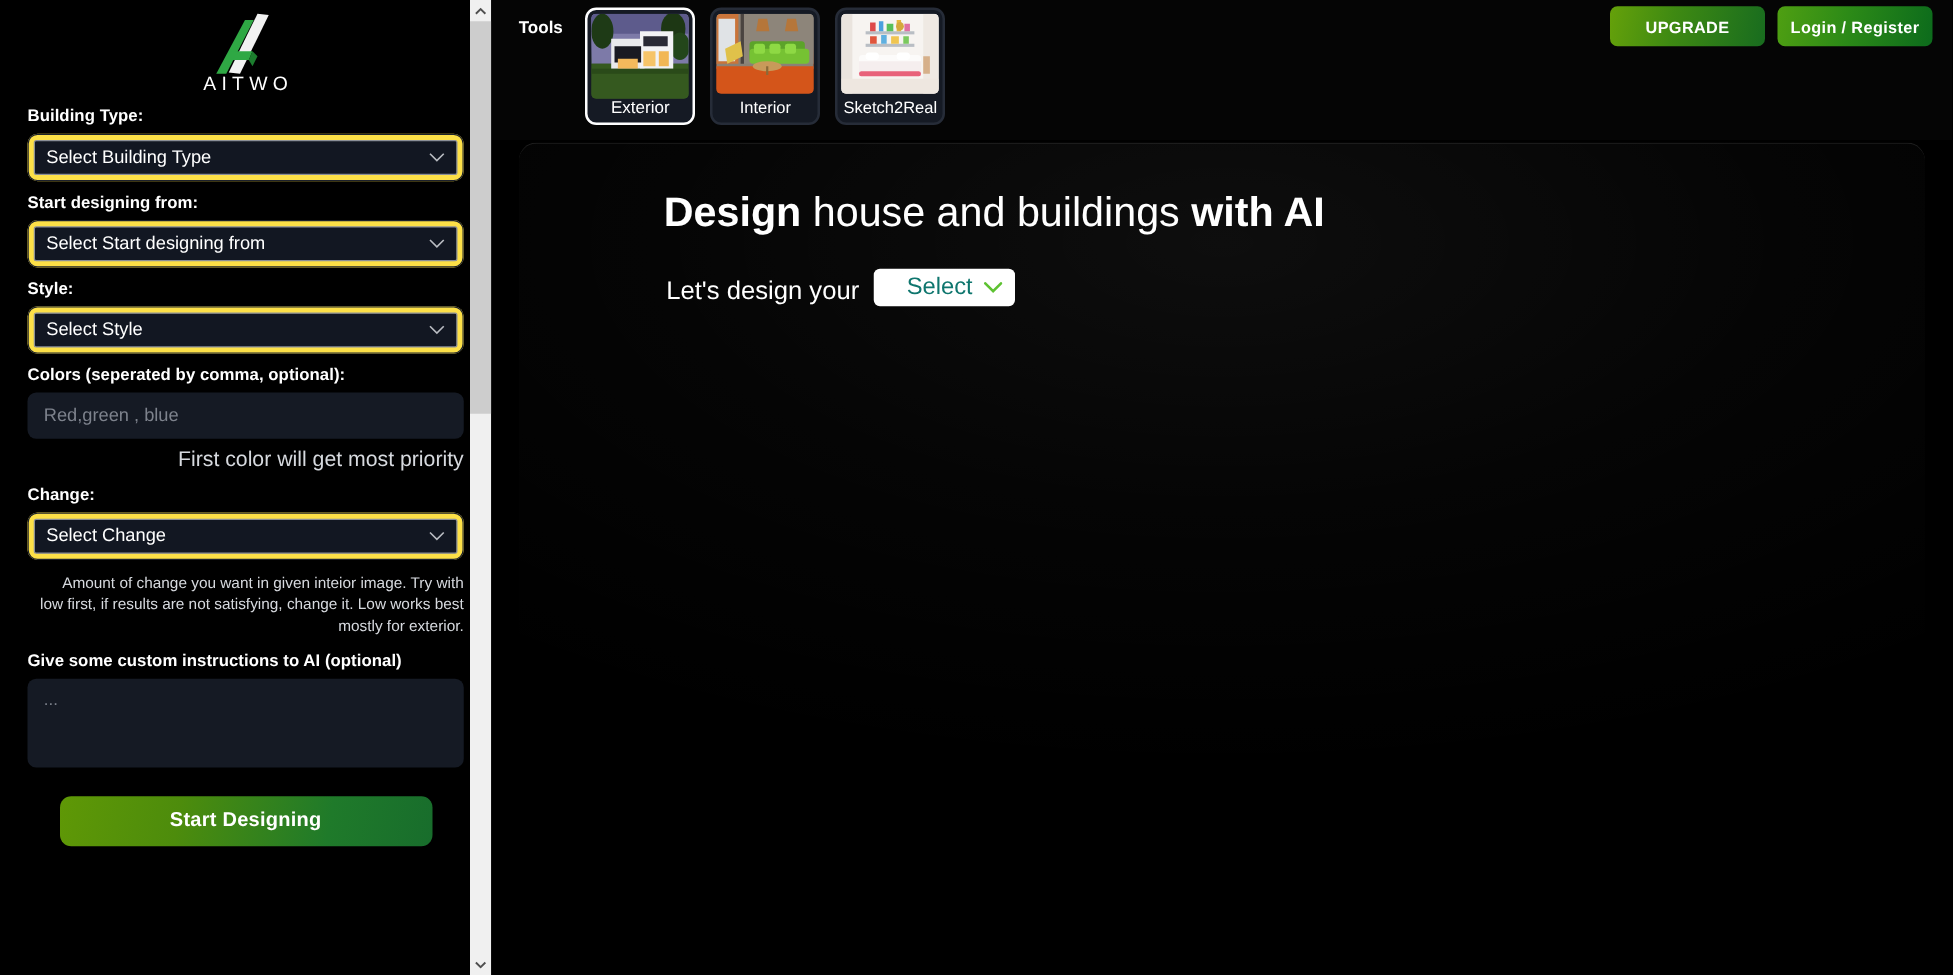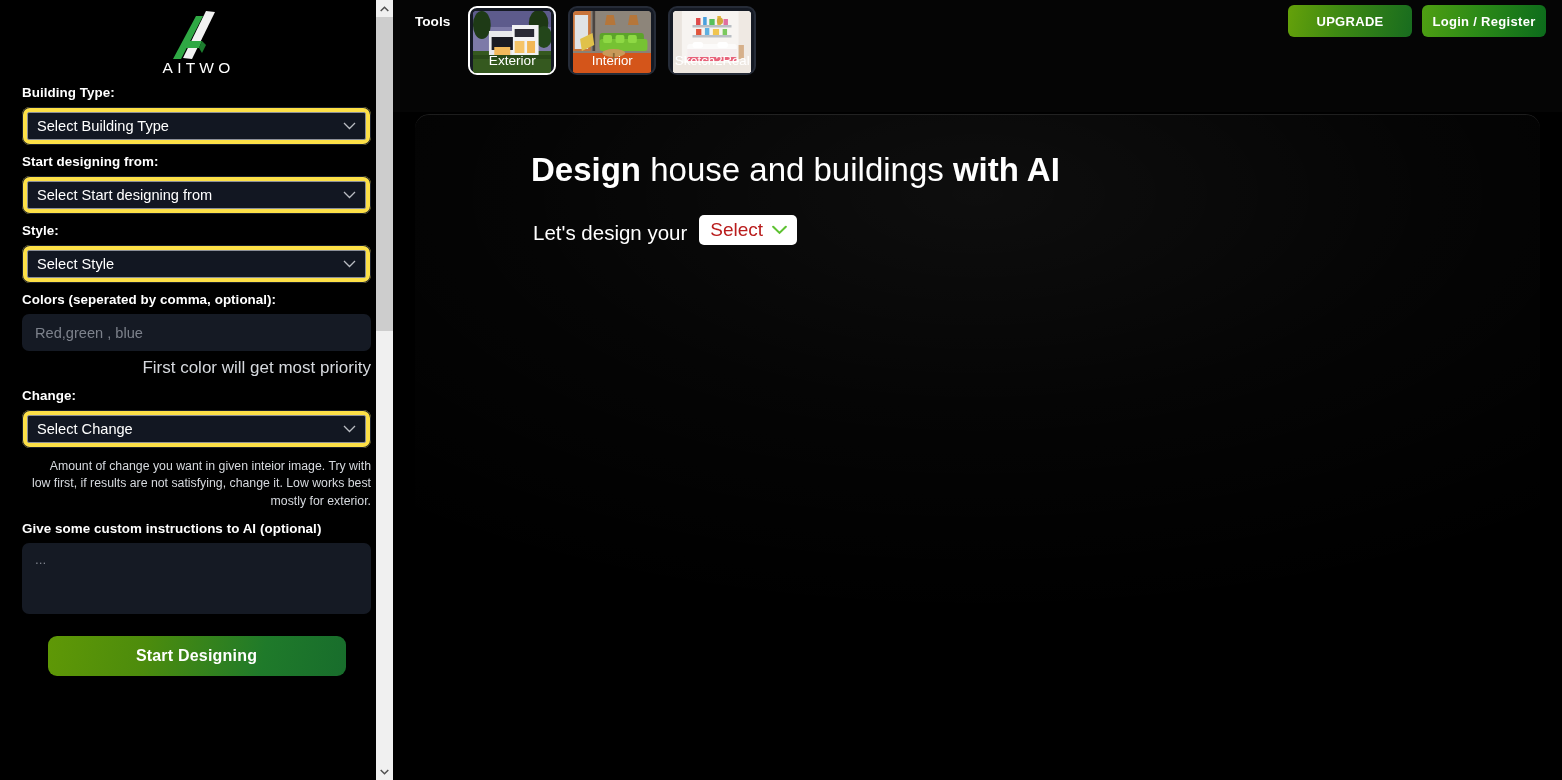--- a/index.html
+++ b/index.html
@@ -201,21 +201,21 @@
     font-size: 13.6px;
     font-weight: bold;
     margin-top: 14px;
     margin-right: 18px;
     flex: 0 0 auto;
   }
   .tool-cards { display: flex; gap: 12px; margin-top: 6px; }
 
   .tool-card {
     position: relative;
-    width: 88px; height: 69px;
+    width: 88px; height: 94px;
     border-radius: 9px;
     overflow: hidden;
     cursor: pointer;
     background: #151a24;
     border: 2px solid #262c38;
     padding: 3px;
   }
   .tool-card.selected { border-color: #ffffff; }
   .tool-thumb {
     width: 100%; height: 64px;
@@ -301,24 +301,24 @@
     color: #ffffff;
     font-size: 20.5px;
   }
   .white-select-wrap { position: relative; display: inline-block; }
   .white-select {
     appearance: none;
     -webkit-appearance: none;
     background: #ffffff;
     border: none;
     border-radius: 5px;
-    color: #b91c1c;
+    color: #0f766e;
     font-size: 19px;
     font-family: "Liberation Sans", sans-serif;
-    padding: 4px 34px 5px 11px;
+    padding: 4px 34px 5px 26px;
     cursor: pointer;
     outline: none;
   }
   .white-chev {
     position: absolute;
     right: 10px; top: 50%;
     transform: translateY(-50%);
     pointer-events: none;
   }
 </style>

